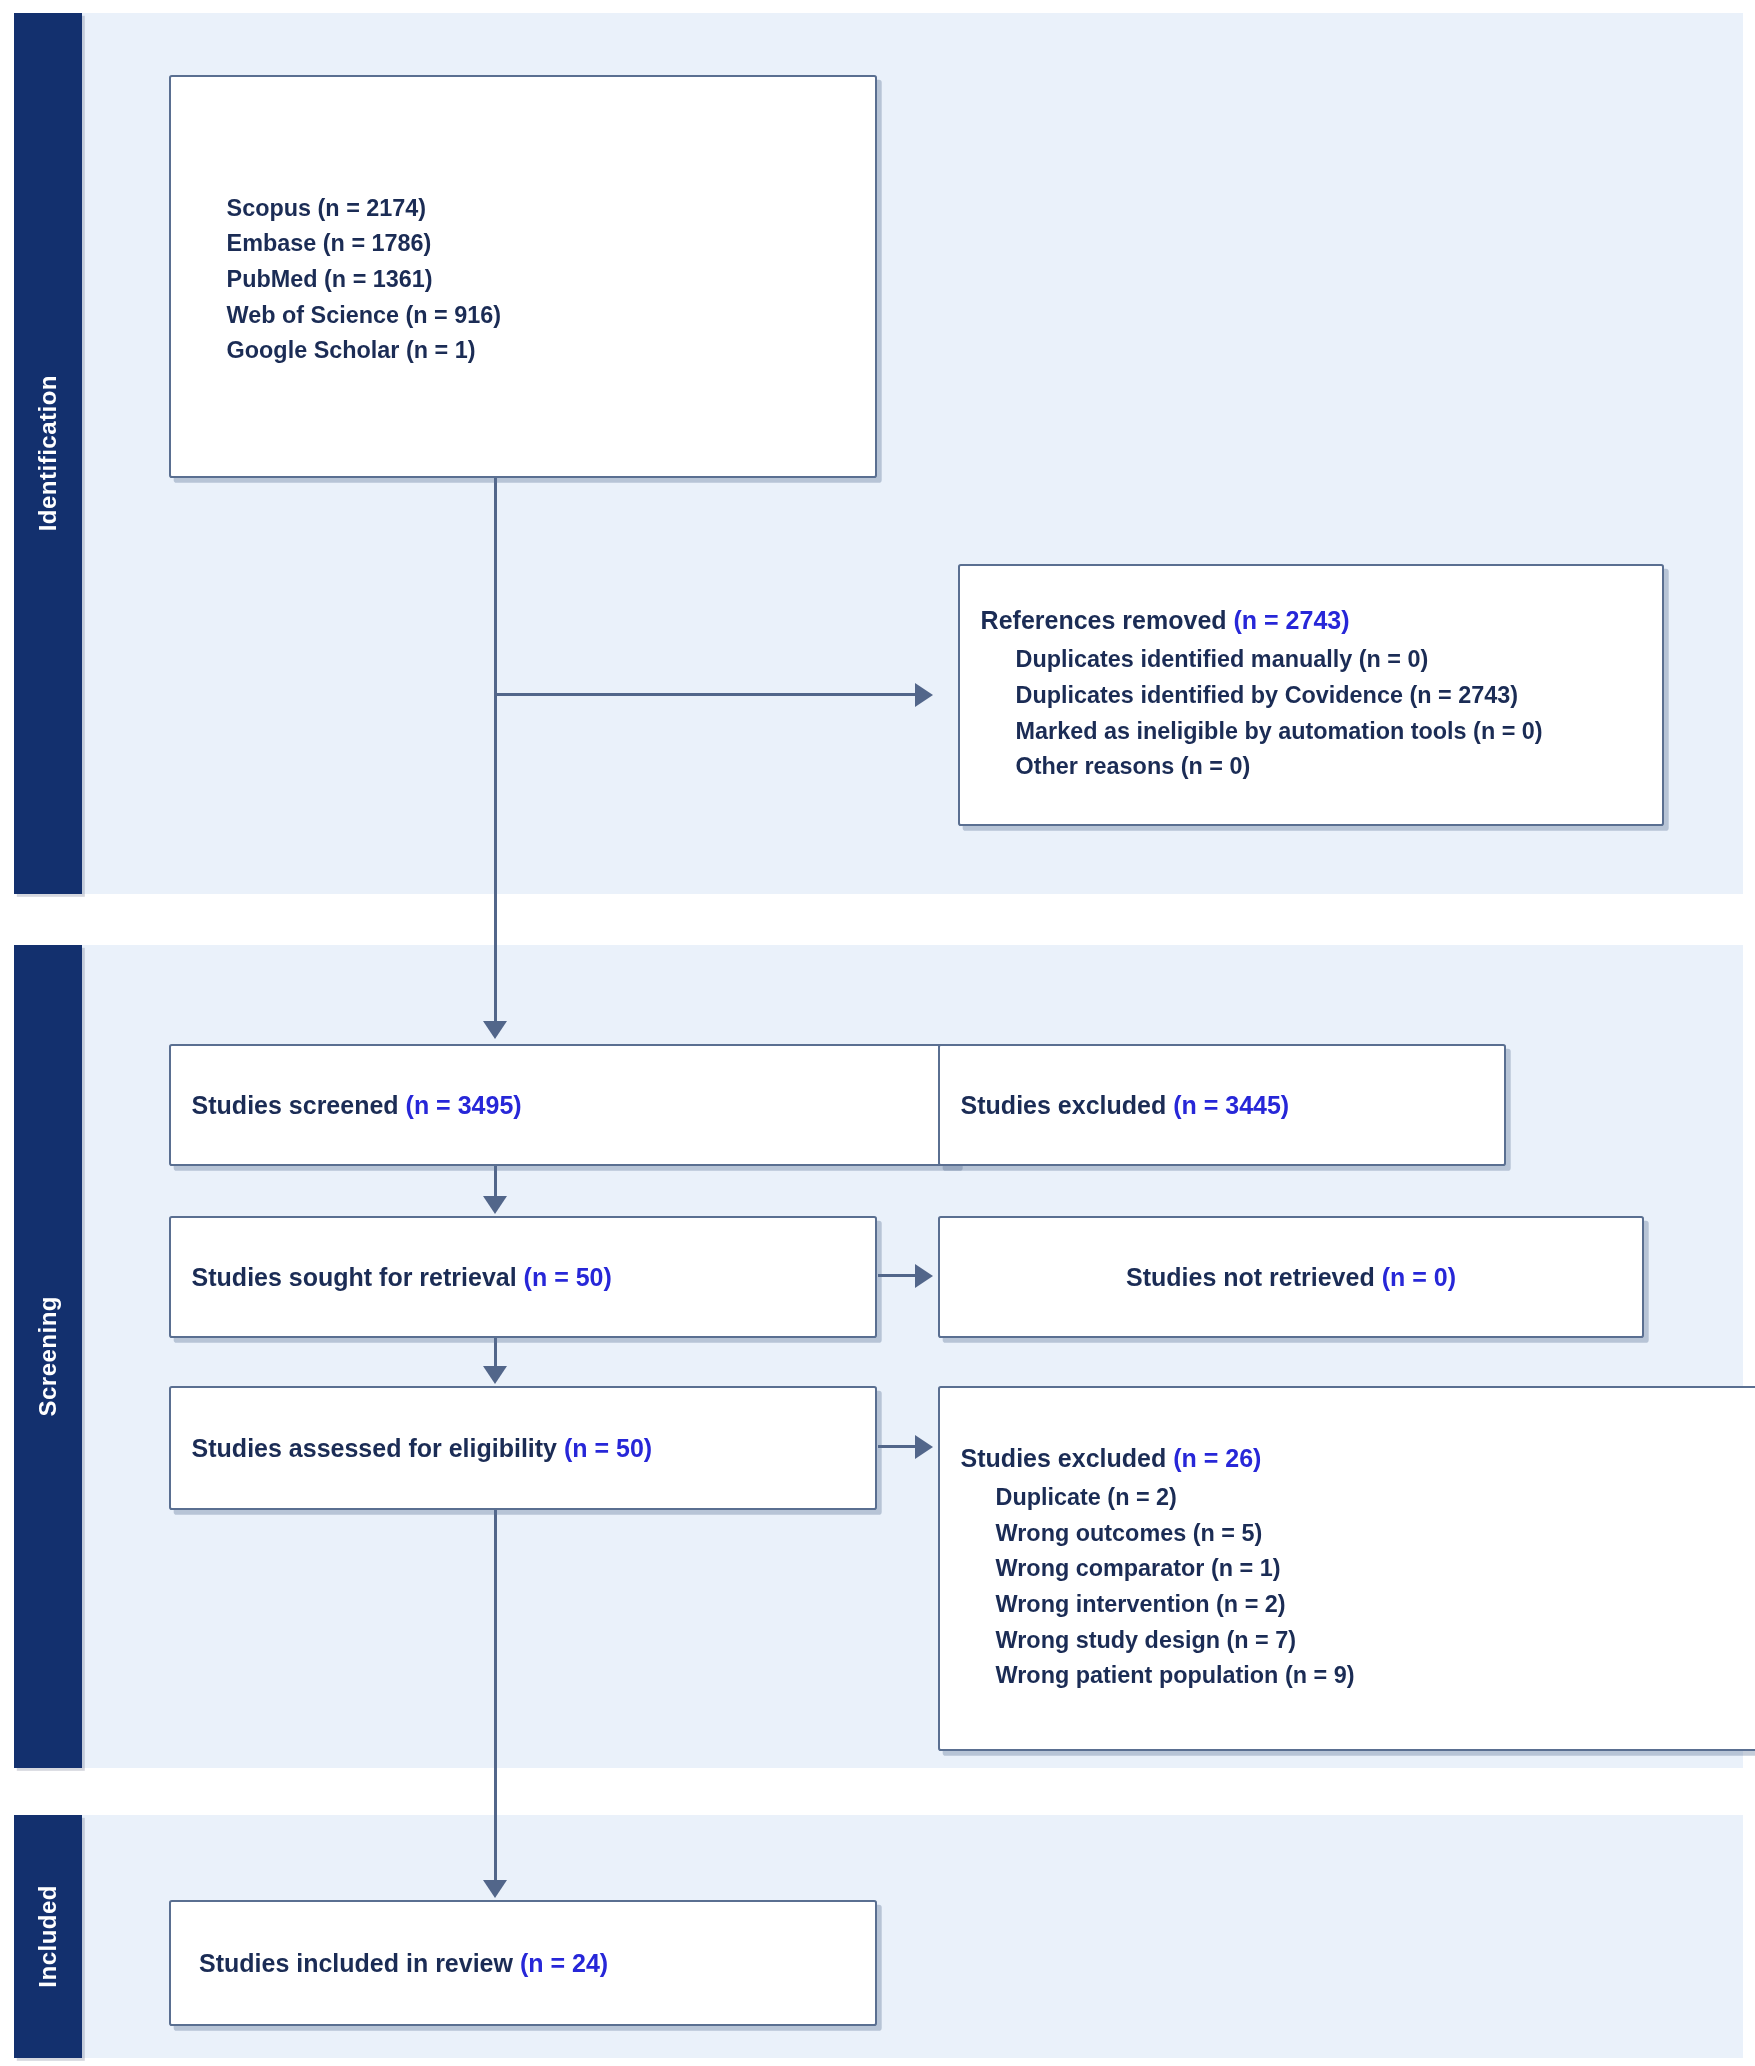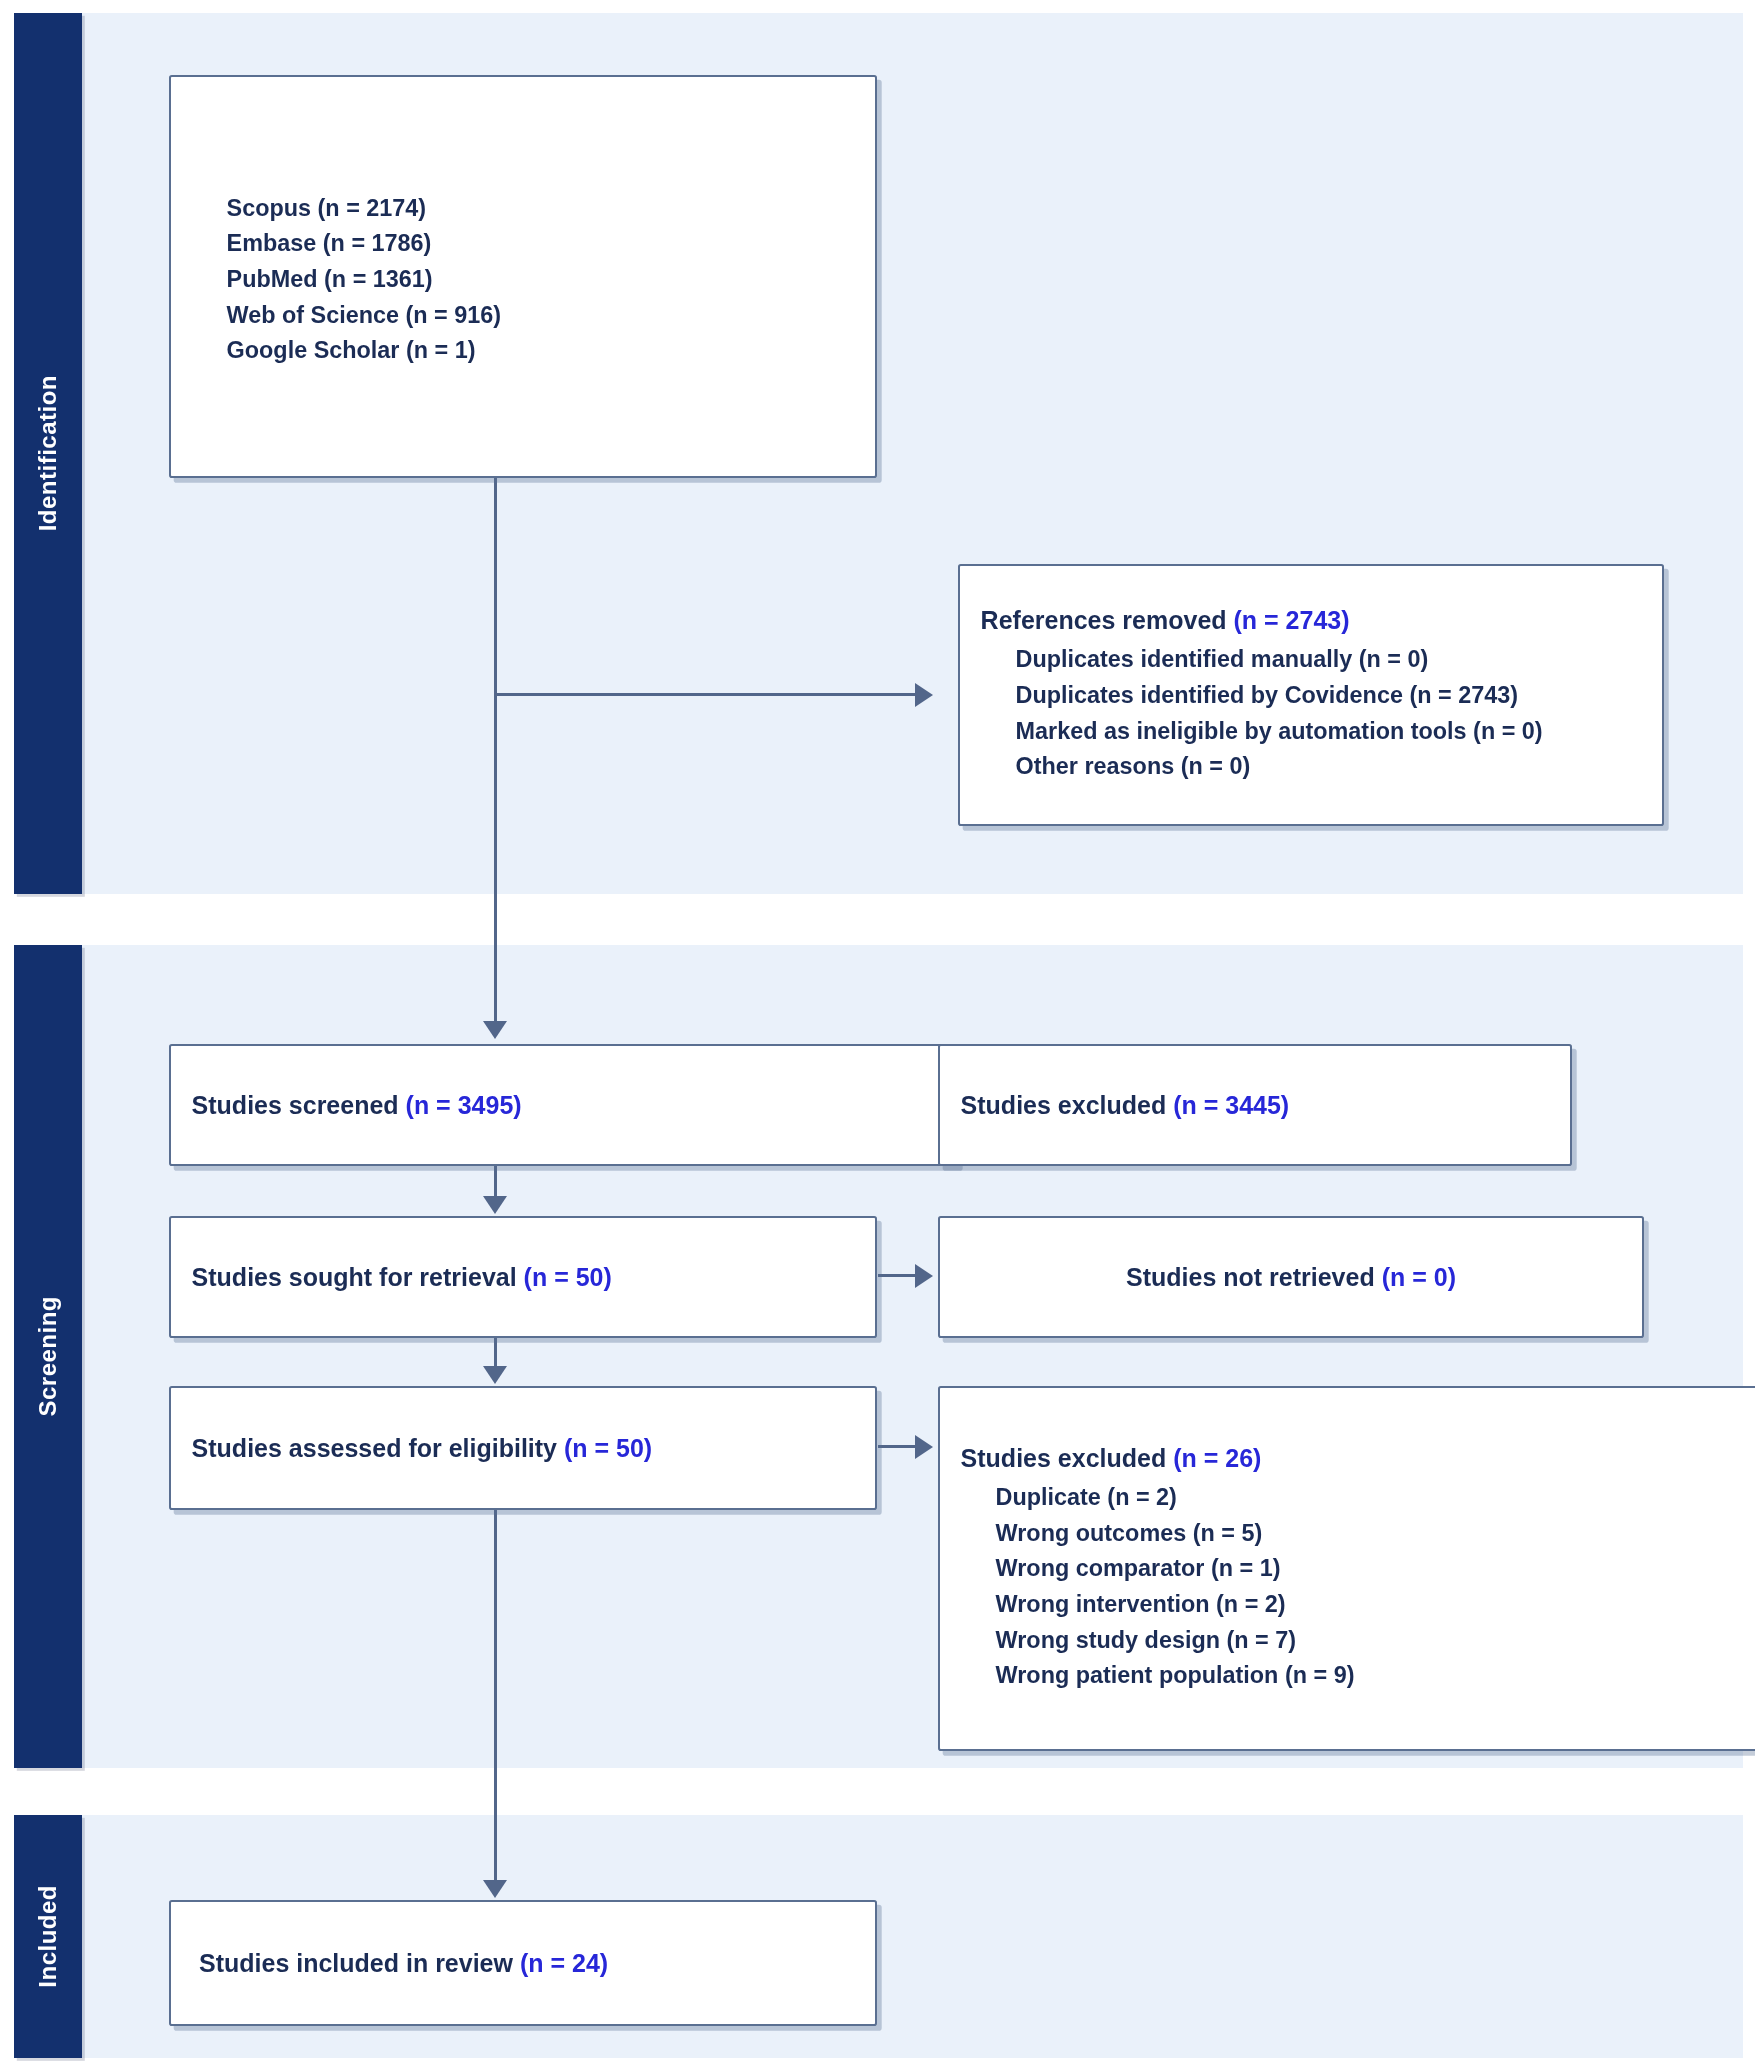--- a/index.html
+++ b/index.html
@@ -78,21 +78,21 @@
     font-weight:bold;
     color:#1b2c55;
     line-height:1.52;
     white-space:nowrap;
   }
 
   
   #box-sources   { left:169px;  top:75px;  width:708px; height:403px; }
   #box-removed   { left:938px; top:564px; width:706px; height:262px;margin-left:20px; }
   #box-screened  { left:169px;  top:1044px; width:789px; height:122px; }
-  #box-excluded1 { left:938px; top:1044px; width:634px; height:122px; }
+  #box-excluded1 { left:938px; top:1044px; width:568px; height:122px; }
   #box-sought    { left:169px;  top:1216px; width:708px; height:122px; }
   #box-notretr   { left:938px; top:1216px; width:706px; height:122px;text-align:center; }
   #box-assessed  { left:169px;  top:1386px; width:708px; height:124px; }
   #box-excluded2 { left:938px; top:1386px; width:845px; height:365px; }
   #box-included  { left:169px;  top:1900px; width:708px; height:126px;padding-left:28px; }
 
   
   .conn{ position:absolute; background:#52668a; }
   .vline{ width:3.3px; }
   .hline{ height:3.3px; }

